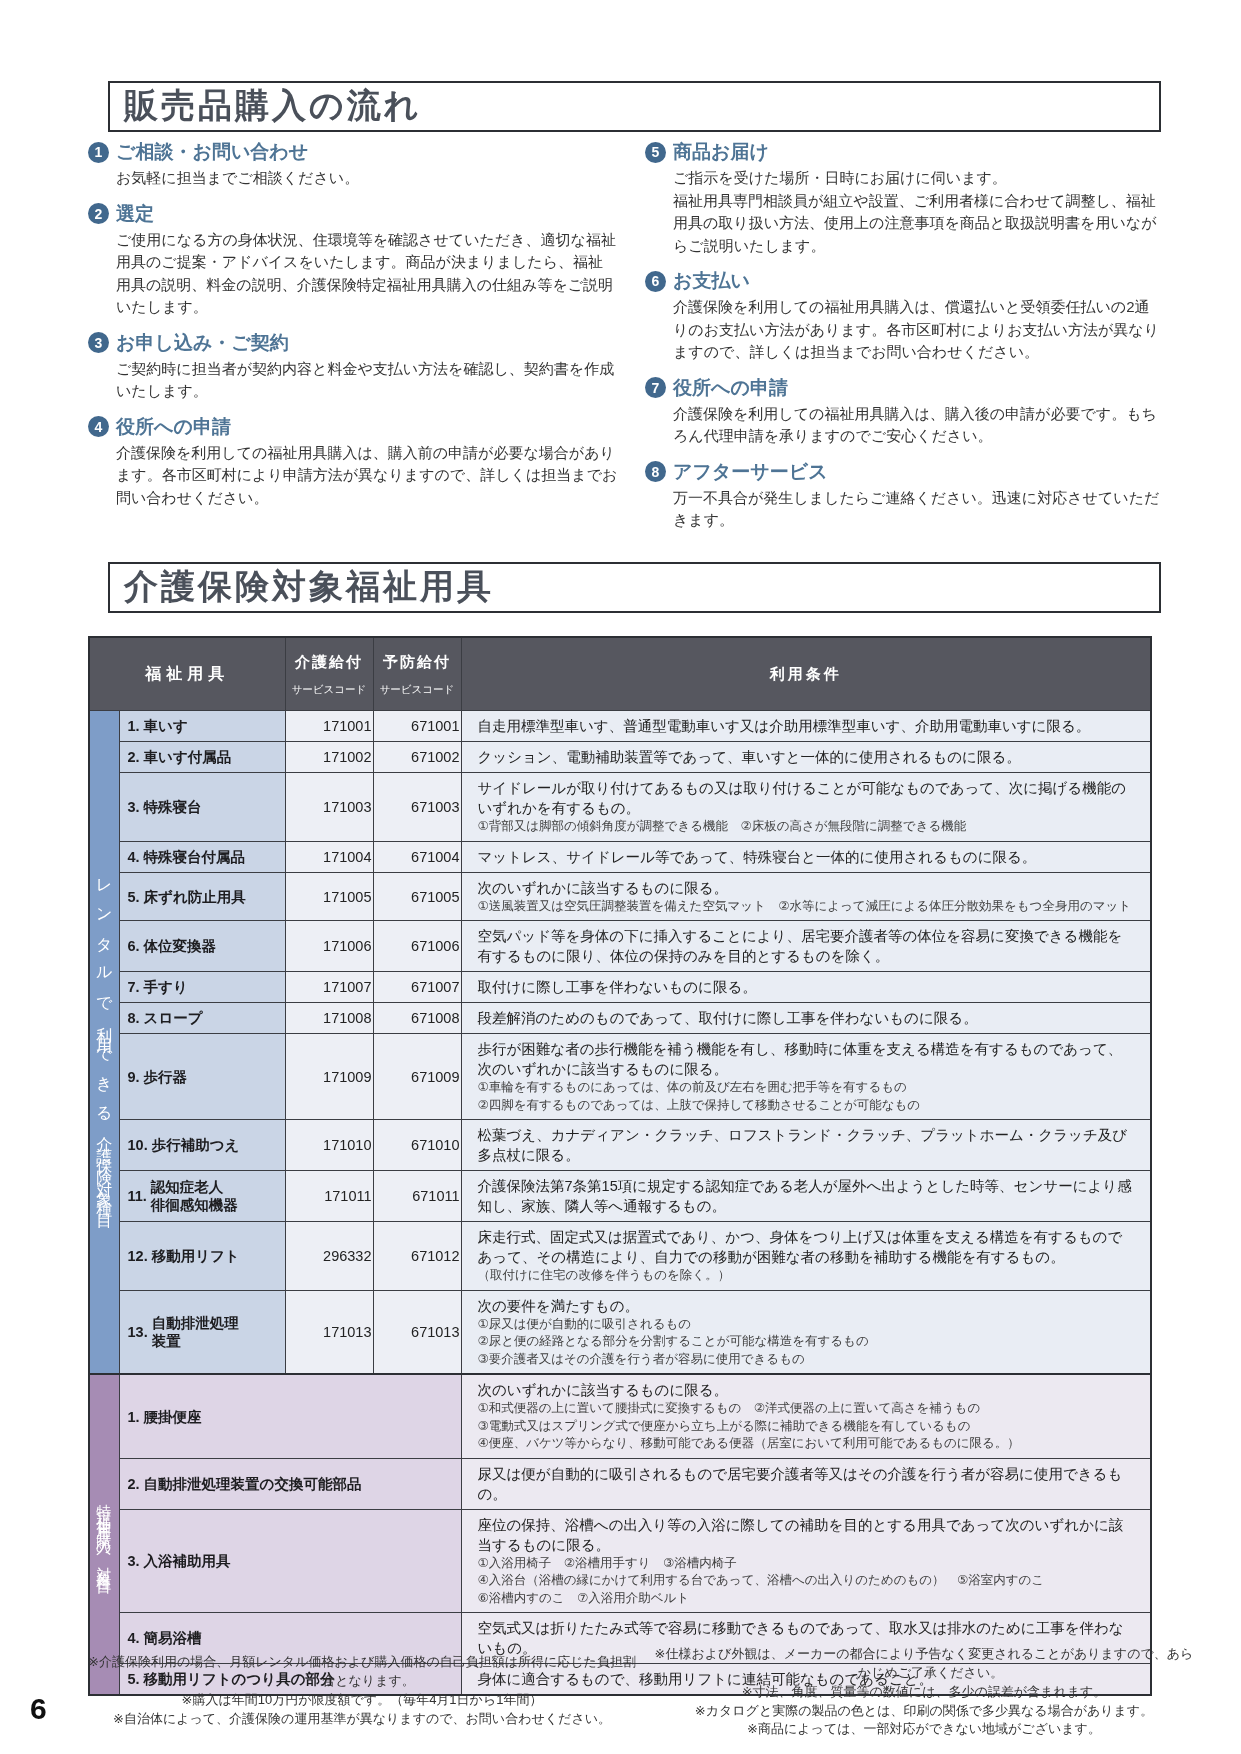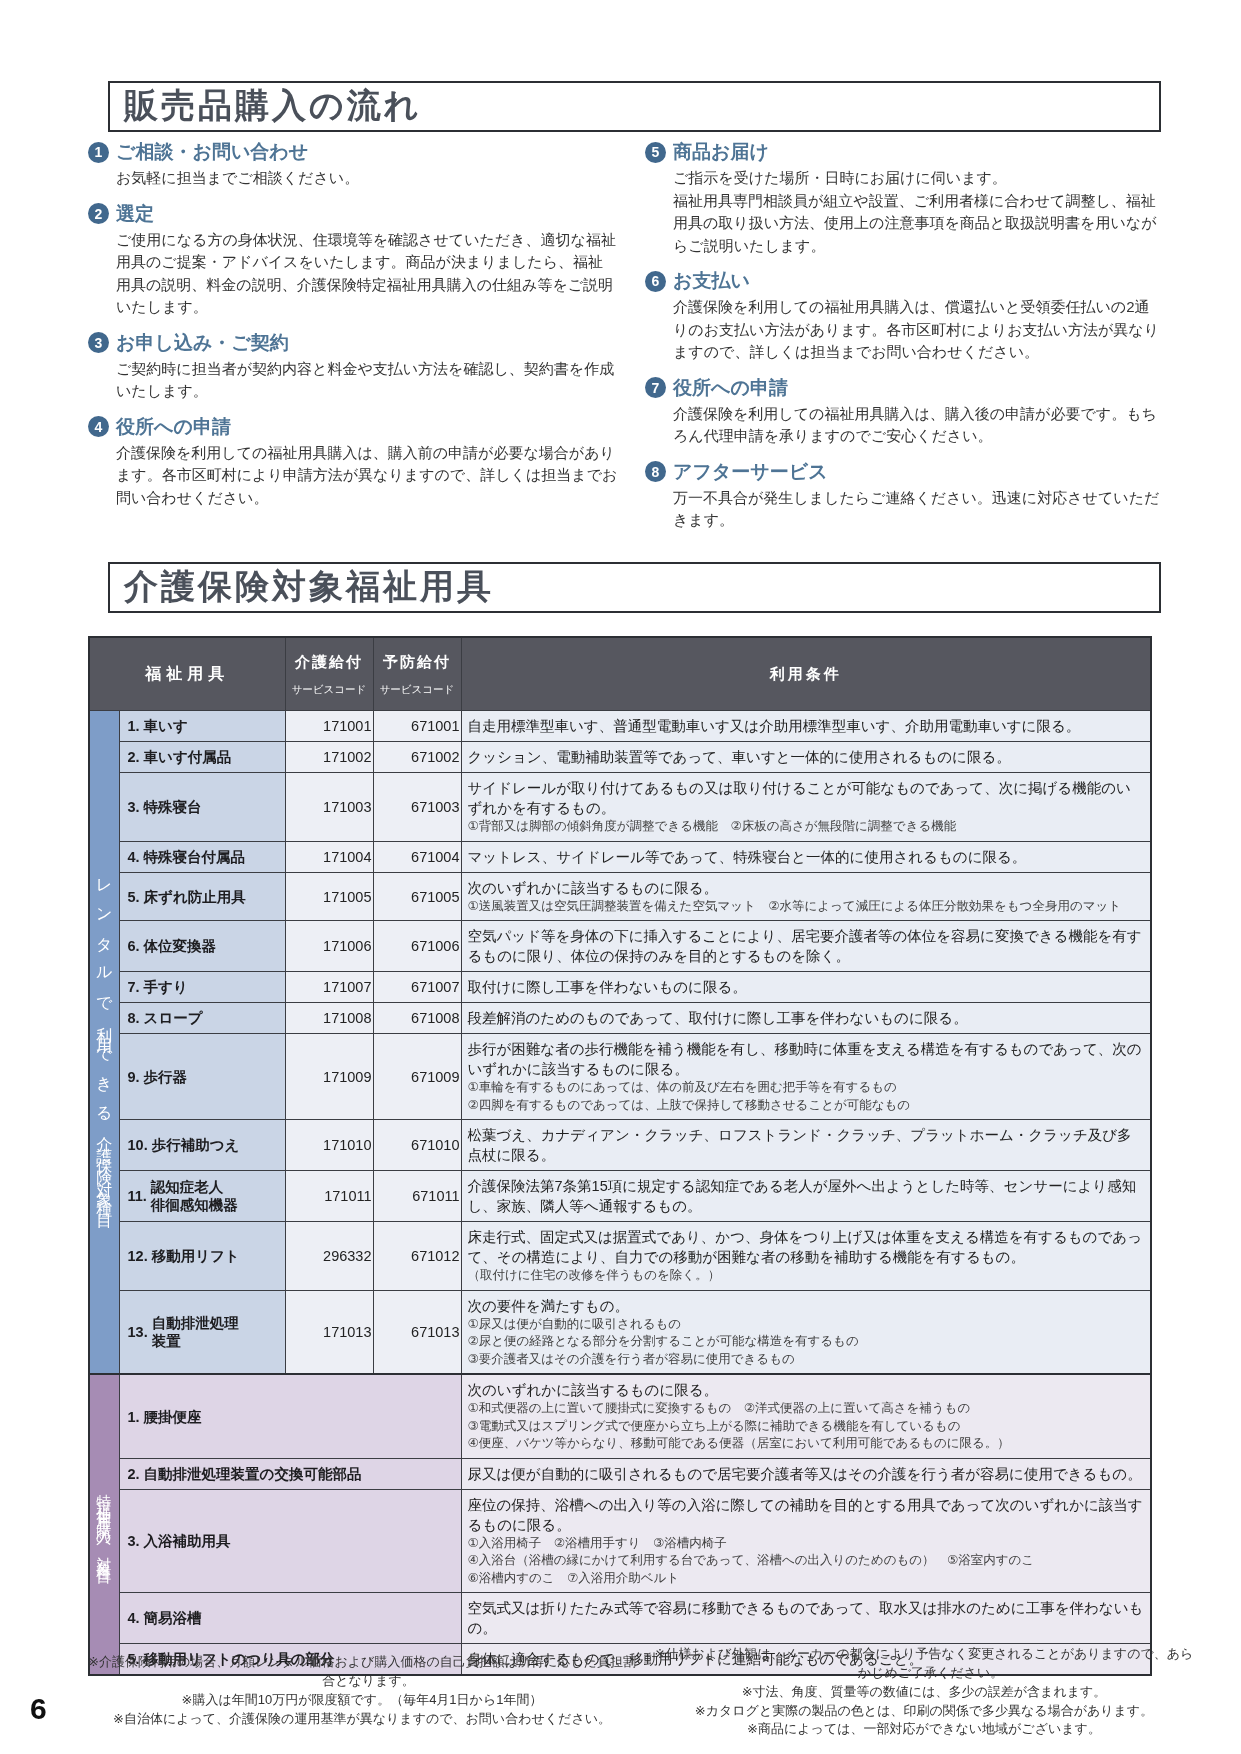--- a/index.html
+++ b/index.html
@@ -37,21 +37,21 @@
   td.side .vlabel{writing-mode:vertical-rl;text-orientation:upright;font-size:16px;
     letter-spacing:11px;line-height:1;display:inline-block;}
   td.side-p{background:#a68cb4;}
   td.side-p .vlabel{font-size:15px;letter-spacing:5px;}
 
   td.name{background:#cad5e6;padding:4px 5px 4px 8px;vertical-align:middle;}
   .name-in{display:flex;align-items:center;}
   .rno{font-size:14.5px;font-weight:700;color:#1d1d20;margin-right:4px;flex:none;}
   .rnm{font-size:14.5px;font-weight:700;color:#1d1d20;white-space:pre-line;line-height:1.25;}
   td.code{background:#edeff5;text-align:right;font-size:14.5px;color:#222;vertical-align:middle;}
-  td.cond{background:#e9edf4;padding:5px 6px;vertical-align:middle;margin-top:8px;}
+  td.cond{background:#e9edf4;padding:5px 16px;vertical-align:middle;margin-top:8px;}
   .cmain{font-size:14.5px;color:#222;line-height:1.38;white-space:pre-line;}
   .csub{font-size:12.5px;color:#404040;line-height:1.4;white-space:pre-line;}
 
   #purchase-body td.name{background:#ded5e6;}
   #purchase-body td.cond{background:#ece9f1;}
   #purchase-body tr:first-child td{border-top:2px solid #2c2f34;}
 
   .footnotes{position:absolute;top:1645px;left:88px;width:1110px;display:flex;text-align:center;}
   #fn-left{width:548px;margin-right:14px;margin-top:8px;}
   #fn-right{width:548px;}

